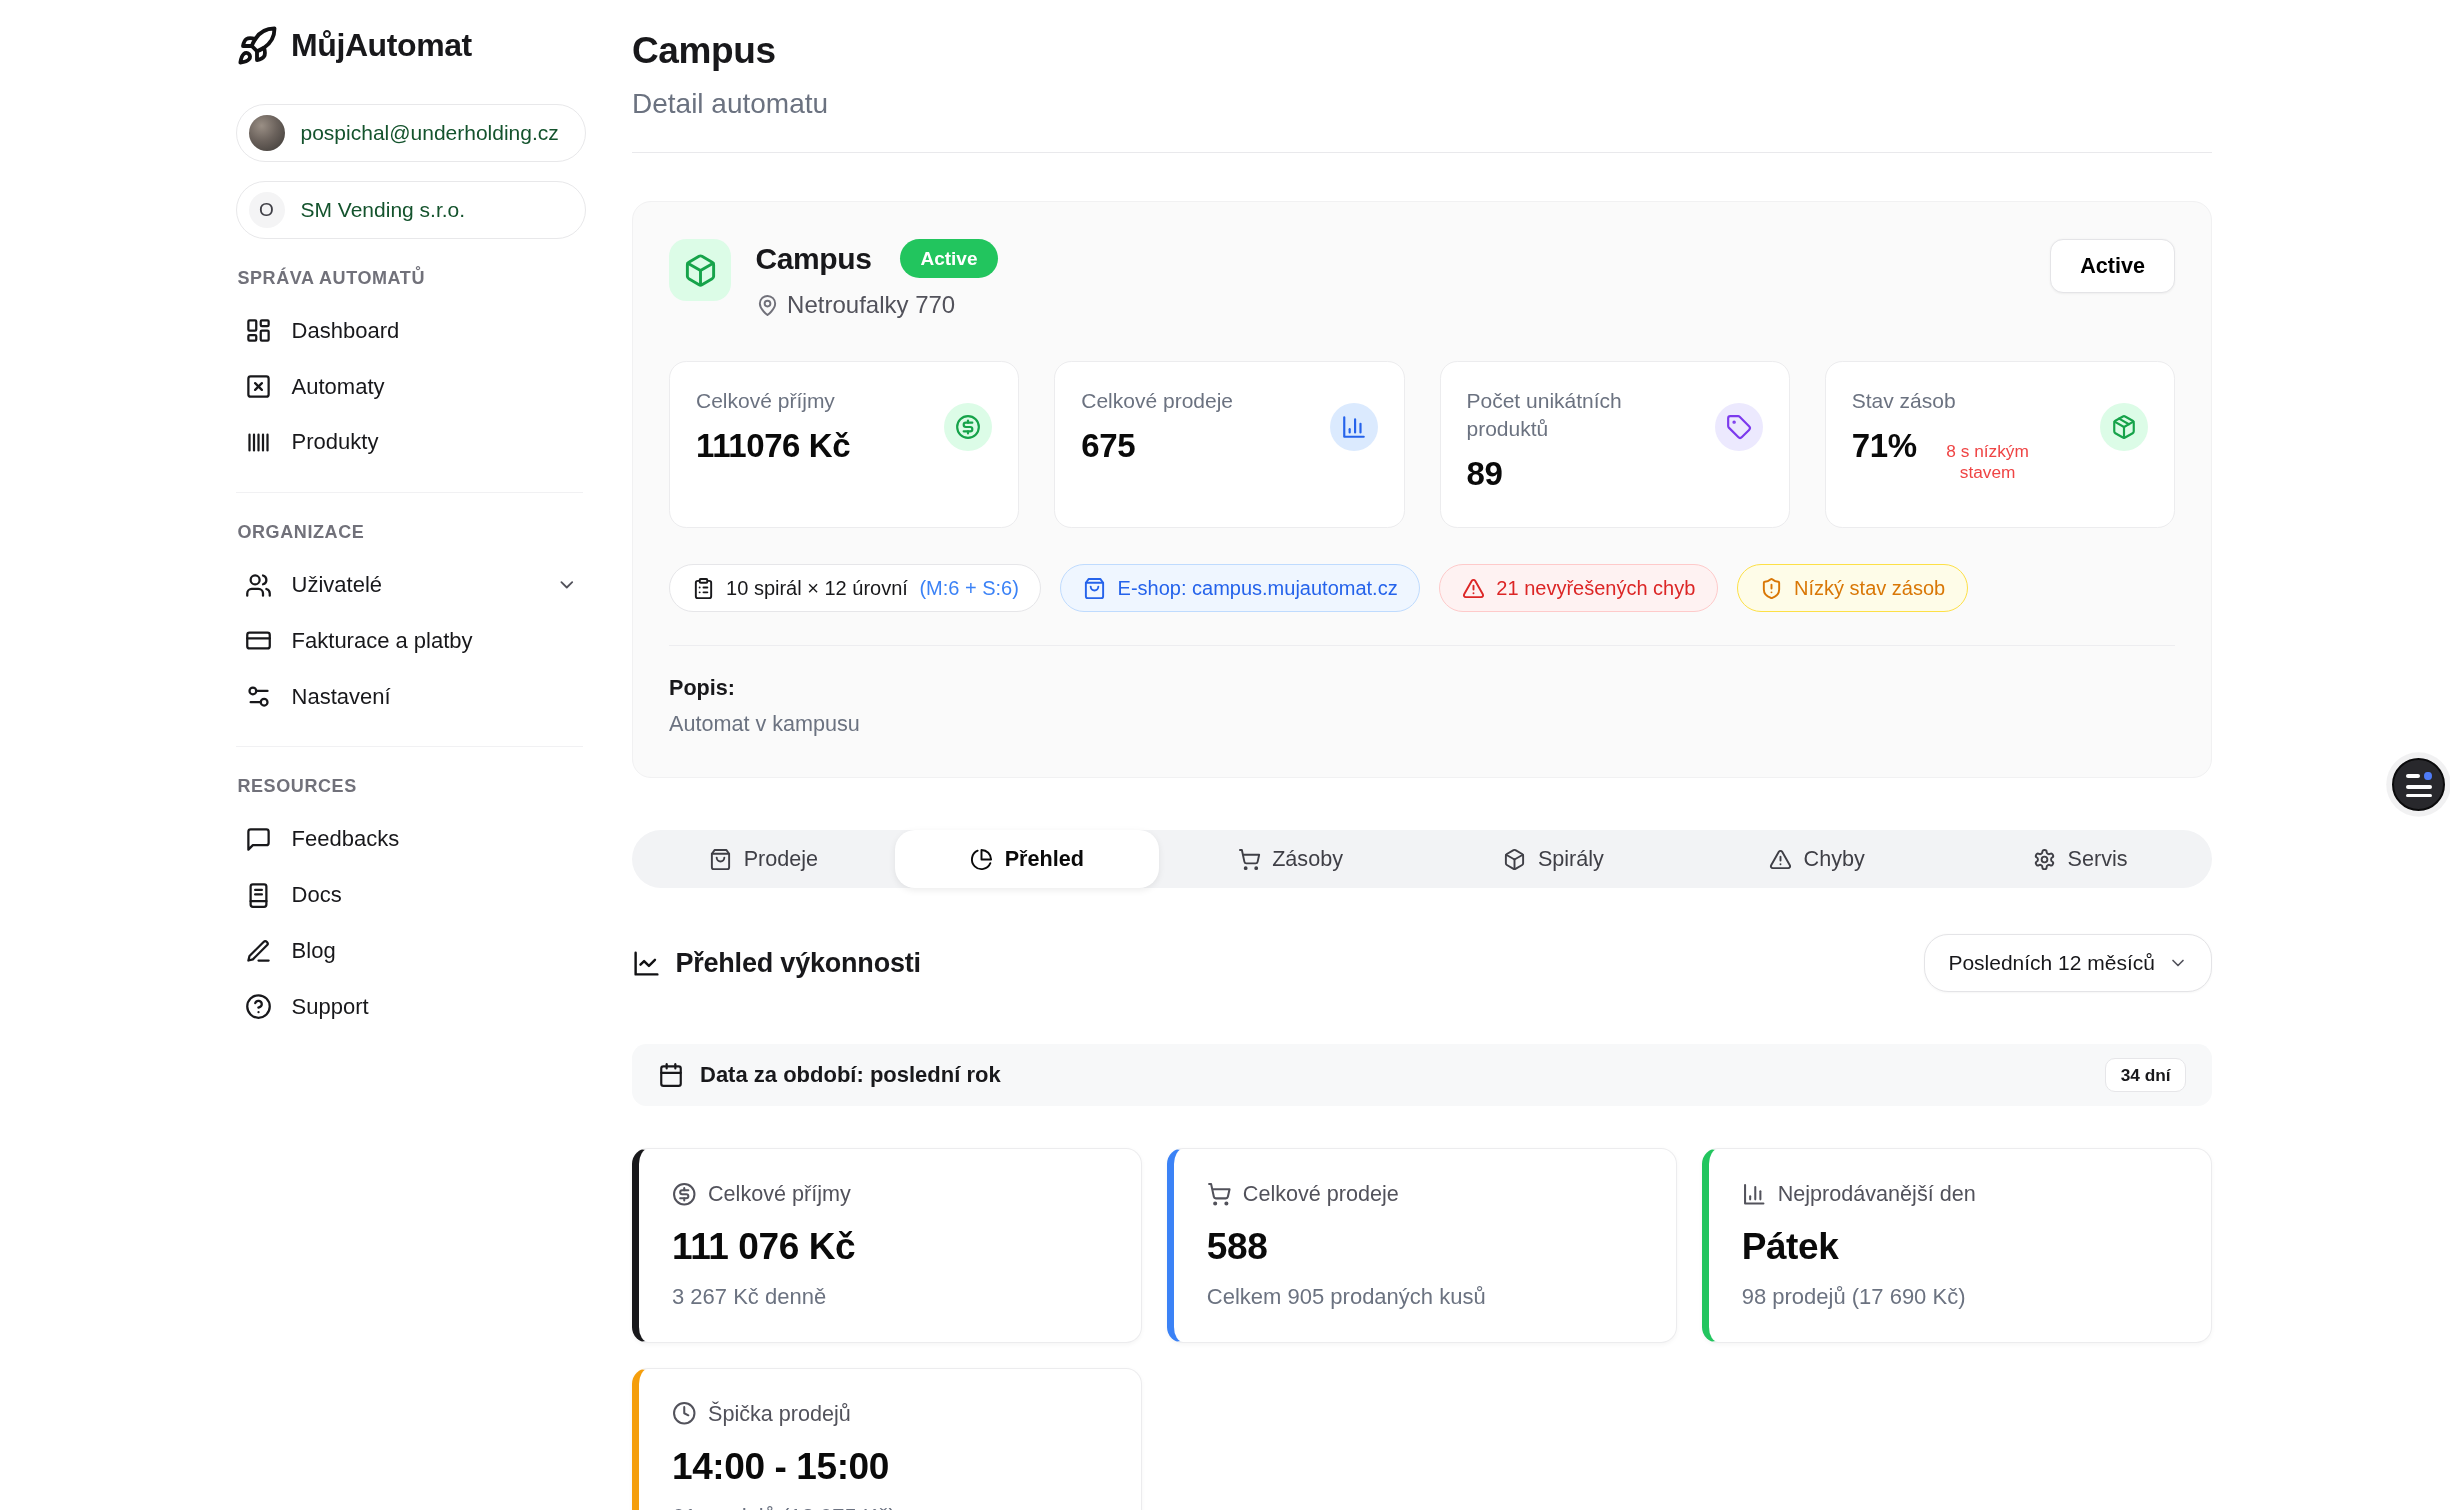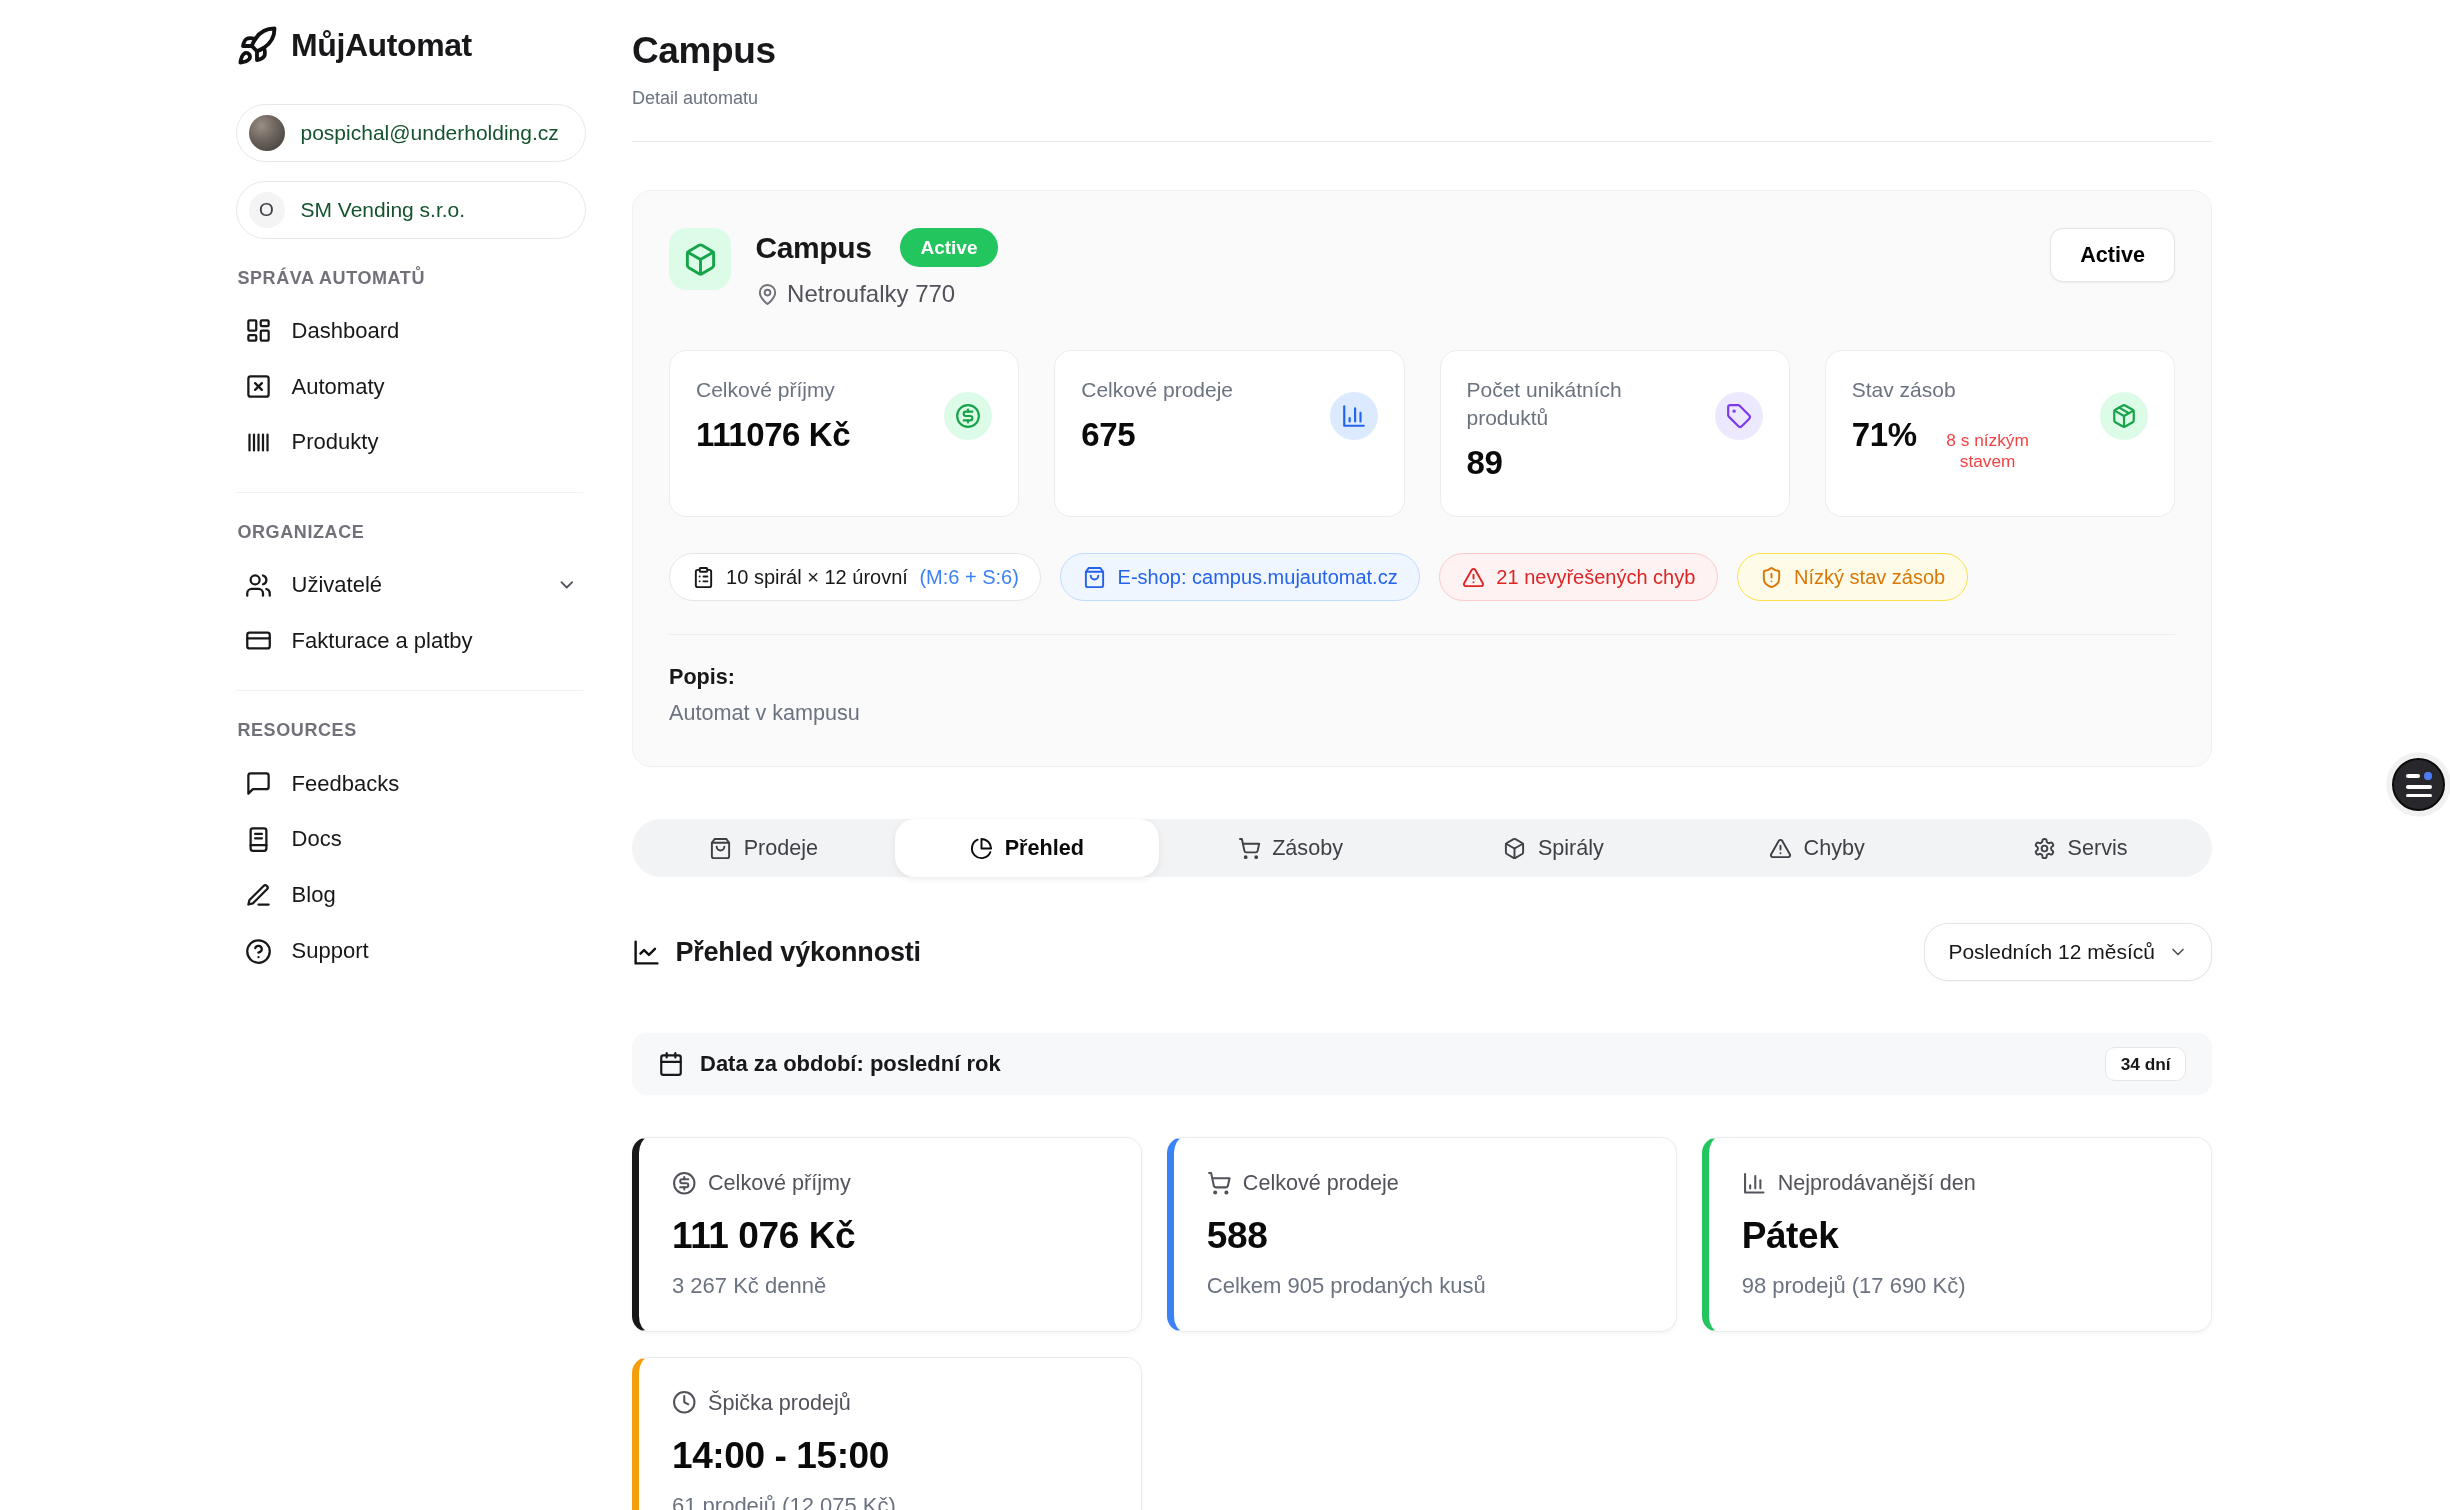--- a/index.html
+++ b/index.html
@@ -25,21 +25,21 @@
             letter-spacing:0.6px; margin:29px 0 14.4px 1.4px; }
   .nav-item { display:flex; align-items:center; gap:20px; padding:14.4px 8.6px;
               font-size:22px; font-weight:500; color:#18181b; border-radius:11.5px; cursor:pointer; }
   .nav-item svg { width:27px; height:27px; flex-shrink:0; }
   .nav-chevron { margin-left:auto; width:21.6px !important; height:21.6px !important; color:#52525b; }
   .side-divider { border-top:1.4px solid #f1f1f3; margin:21.6px 0 4.3px; width:347px; }
 
   
   .main { flex:1; padding:30px 0 0 40px; width:1580px; max-width:1580px; }
   .page-title { font-size:37px; font-weight:800; letter-spacing:-0.4px; }
-  .page-subtitle { font-size:18px; color:#6b7280; margin-top:16px; }
+  .page-subtitle { font-size:28px; color:#6b7280; margin-top:16px; }
   .header-divider { border-top:1.4px solid #e9e9ec; margin-top:32px; width:1580px; }
 
   
   .overview-card { width:1580px; margin-top:48px; background:#fafafa;
       border:1.4px solid #f1f1f2; border-radius:19px; padding:37px 36px 40px; }
   .ov-head { display:flex; align-items:flex-start; }
   .machine-icon-box { width:62px; height:62px; border-radius:17.3px; background:#dcfce7;
       display:flex; align-items:center; justify-content:center; margin-right:24.5px; }
   .machine-icon-box svg { width:35px; height:35px; color:#16a34a; }
   .machine-name-row { display:flex; align-items:center; gap:29px; }
@@ -203,20 +203,29 @@
           <path d="m6 9 6 6 6-6"></path>
         </svg>
     </div>
     <div class="nav-item">
       <svg viewBox="0 0 24 24" fill="none" stroke="currentColor" stroke-width="2" stroke-linecap="round" stroke-linejoin="round">
           <rect x="2" y="5" width="20" height="14" rx="2"></rect>
           <path d="M2 10h20"></path>
         </svg>
       <span>Fakturace a platby</span>
     </div>
+    <div class="nav-item">
+      <svg viewBox="0 0 24 24" fill="none" stroke="currentColor" stroke-width="2" stroke-linecap="round" stroke-linejoin="round">
+          <path d="M20 7h-9"></path>
+          <path d="M14 17H5"></path>
+          <circle cx="17" cy="17" r="3"></circle>
+          <circle cx="7" cy="7" r="3"></circle>
+        </svg>
+      <span>Nastavení</span>
+    </div>
 
     <div class="side-divider"></div>
 
     <div class="nav-section-label">RESOURCES</div>
     <div class="nav-item">
       <svg viewBox="0 0 24 24" fill="none" stroke="currentColor" stroke-width="2" stroke-linecap="round" stroke-linejoin="round">
           <path d="M21 15a2 2 0 0 1-2 2H7l-4 4V5a2 2 0 0 1 2-2h14a2 2 0 0 1 2 2z"></path>
         </svg>
       <span>Feedbacks</span>
     </div>

